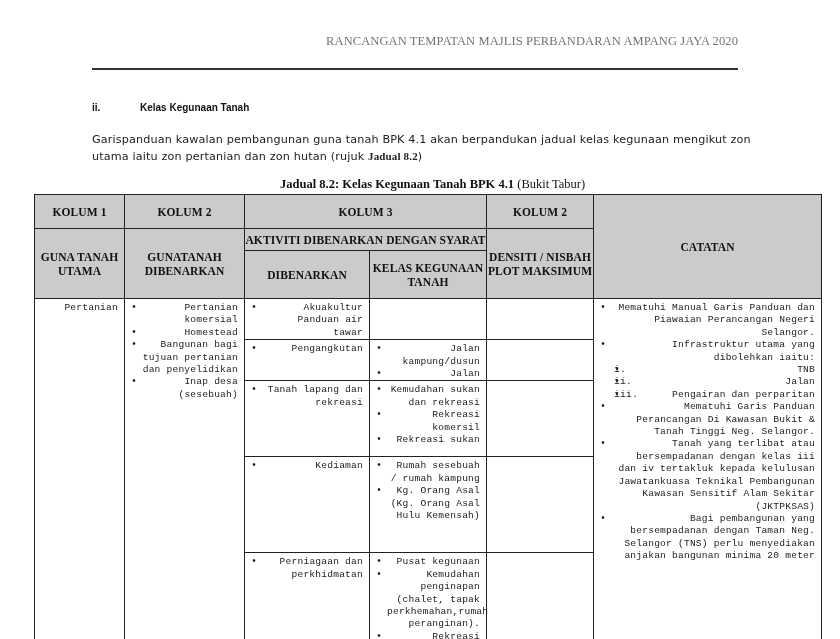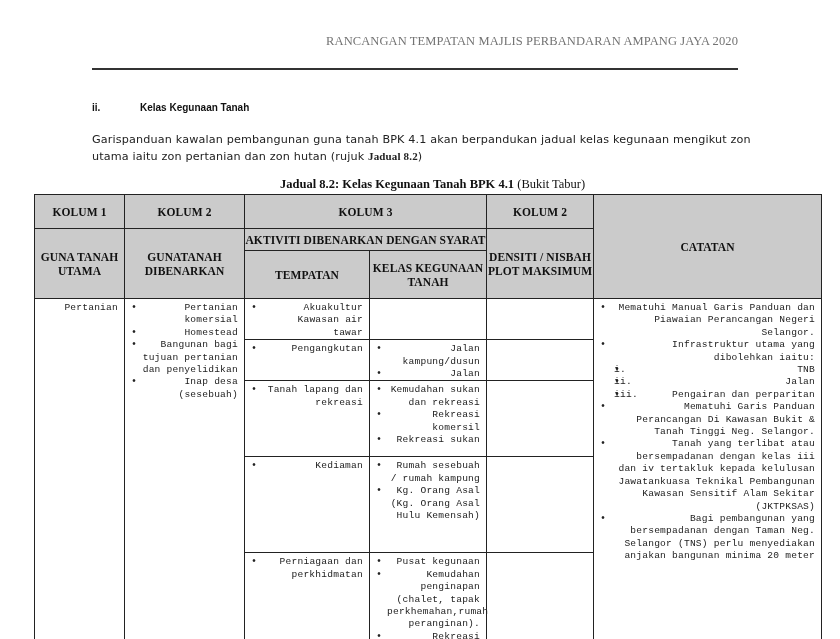--- a/index.html
+++ b/index.html
@@ -73,41 +73,41 @@
       <th class="kolum">KOLUM 2</th>
       <th rowspan="3">CATATAN</th>
     </tr>
     <tr>
       <th rowspan="2" style="height:70px">GUNA TANAH UTAMA</th>
       <th rowspan="2">GUNATANAH DIBENARKAN</th>
       <th colspan="2" style="height:22px">AKTIVITI DIBENARKAN DENGAN SYARAT</th>
       <th rowspan="2">DENSITI / NISBAH PLOT MAKSIMUM</th>
     </tr>
     <tr>
-      <th style="height:48px">TEMPATAN</th>
+      <th style="height:48px">DIBENARKAN</th>
       <th>KELAS KEGUNAAN TANAH</th>
     </tr>
   </thead>
   <tbody>
 
     <tr>
       <td rowspan="5" class="noborder-bottom">
         <span>Pertanian</span>
       </td>
       <td rowspan="5" class="noborder-bottom">
         <ul class="bul">
           <li>Pertanian komersial</li>
           <li>Homestead</li>
           <li>Bangunan bagi tujuan pertanian dan penyelidikan</li>
           <li>Inap desa (sesebuah)</li>
         </ul>
       </td>
       <td style="height:30px">
         <ul class="bul">
-            <li>Akuakultur Kawasan air tawar</li>
+            <li>Akuakultur Panduan air tawar</li>
           </ul>
       </td>
       <td></td>
       <td></td>
       <td rowspan="5" class="catatan catatan-cell">
         <ul class="bul">
           <li>Mematuhi Manual Garis Panduan dan Piawaian Perancangan Negeri Selangor.</li>
           <li>
             <span>Infrastruktur utama yang dibolehkan iaitu:</span>
             <ol class="roman">

